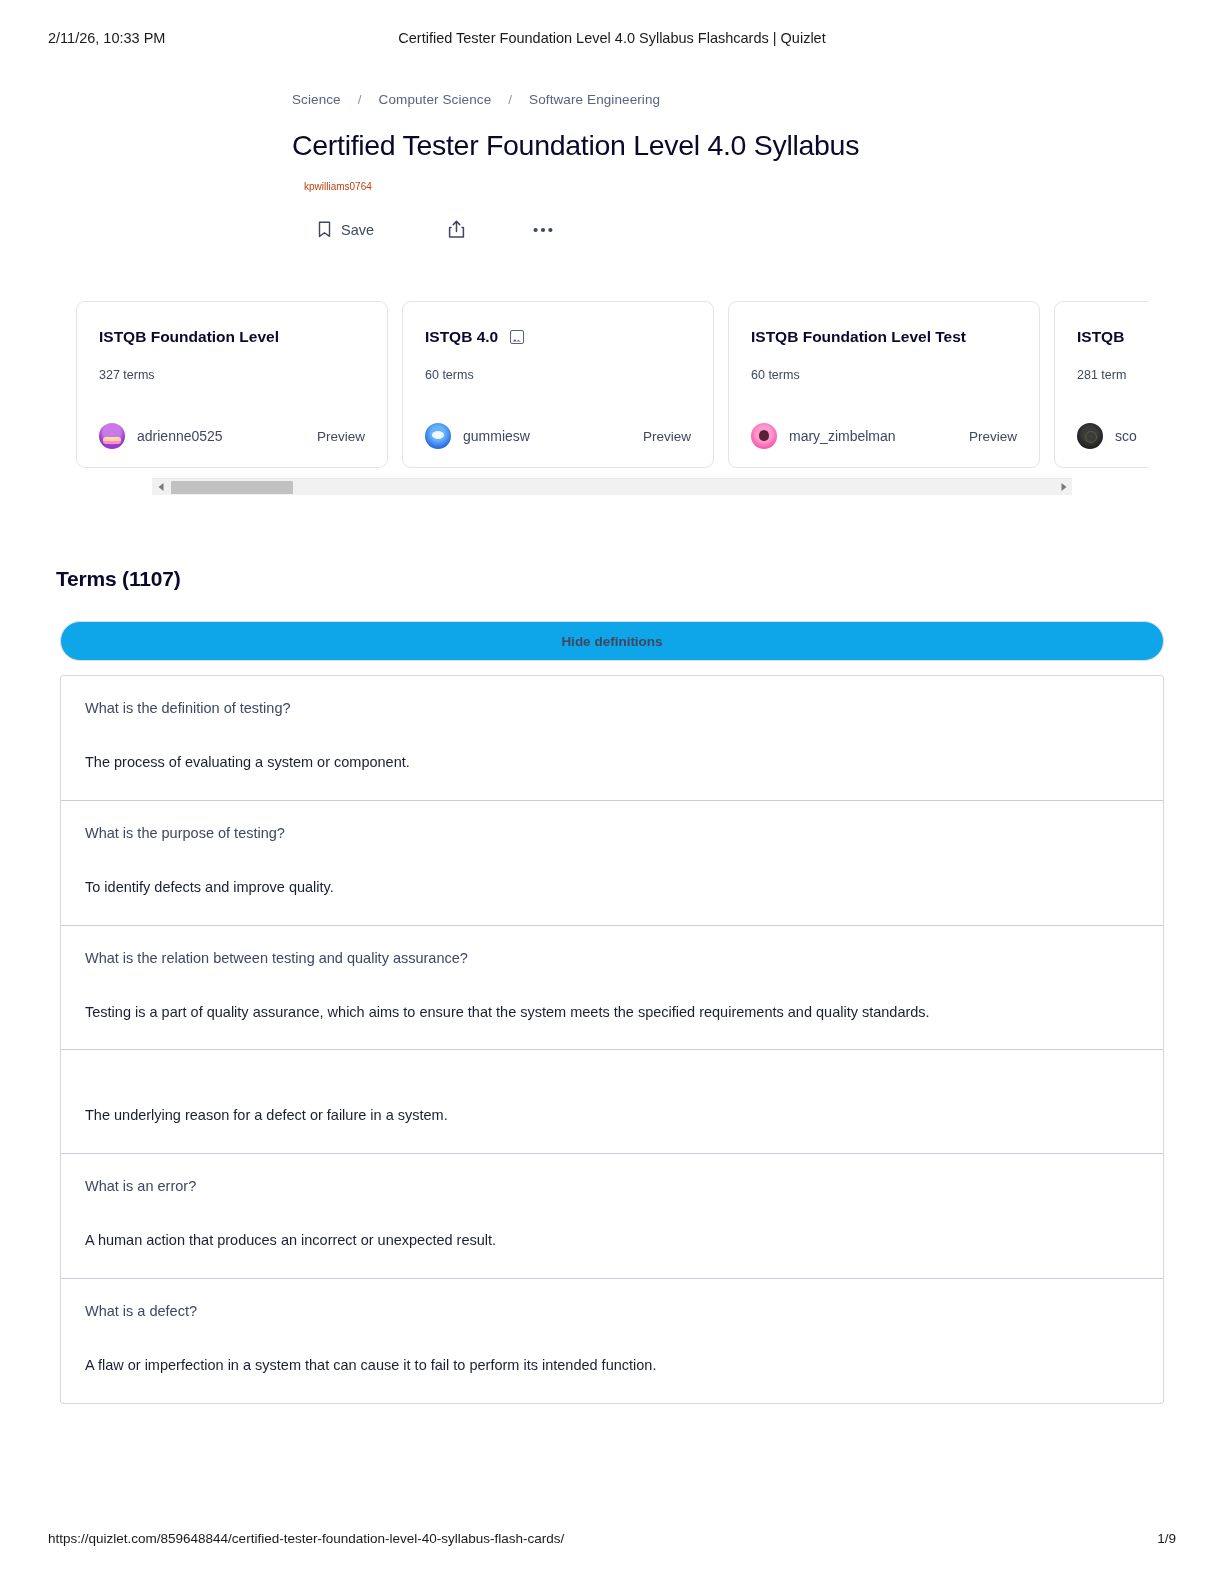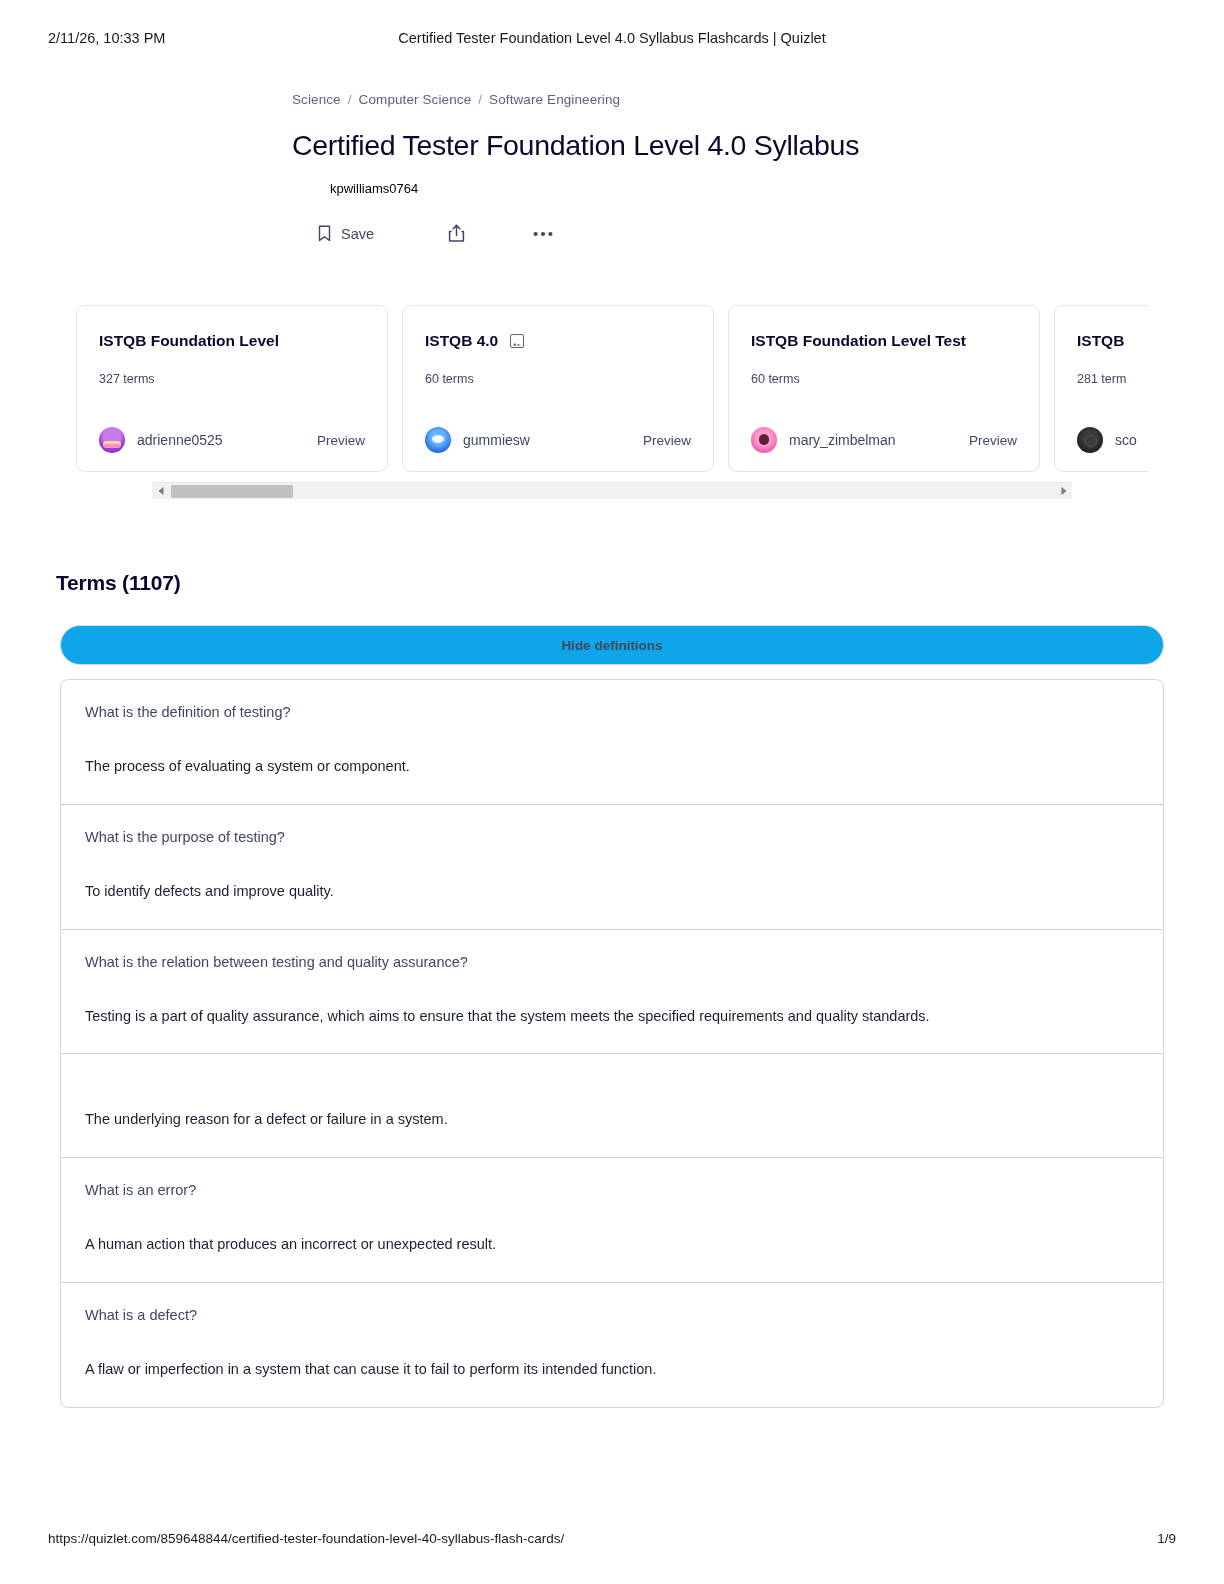--- a/index.html
+++ b/index.html
@@ -42,42 +42,42 @@
 
   .head-block {
     margin-top: 92px;
     padding-left: 292px;
   }
   .breadcrumb {
     font-size: 13.5px;
     color: #586380;
     letter-spacing: .1px;
     display: flex;
-    gap: 7px;
+    gap: 17px;
     align-items: baseline;
   }
   .breadcrumb a {
     color: #586380;
     text-decoration: none;
   }
   .breadcrumb .sep { color: #8a93ad; }
 
   h1.title {
     font-size: 28.5px;
     font-weight: normal;
     color: #0a092d;
     margin: 22px 0 0 0;
     letter-spacing: -0.3px;
   }
 
   .author {
     margin-top: 19px;
-    margin-left: 38px;
-    font-size: 13px;
-    color: #000000;
+    margin-left: 12px;
+    font-size: 10px;
+    color: #c2410c;
   }
 
   .actions {
     margin-top: 22px;
     margin-left: 16px;
     display: flex;
     gap: 16px;
   }
   .act {
     display: flex;
@@ -228,21 +228,21 @@
     align-items: center;
     justify-content: center;
     font-size: 13.5px;
     font-weight: bold;
     color: #3f4763;
   }
 
   .terms-list {
     margin: 14px 60px 0 60px;
     border: 1px solid #d3d7e3;
-    border-radius: 8px;
+    border-radius: 3px;
     background: #fff;
   }
   .term-row {
     border-bottom: 1px solid #c9cedd;
     padding: 22px 24px 24px 24px;
   }
   .term-row:last-child { border-bottom: none; }
   .term-q {
     font-size: 14.5px;
     color: #3f4763;

